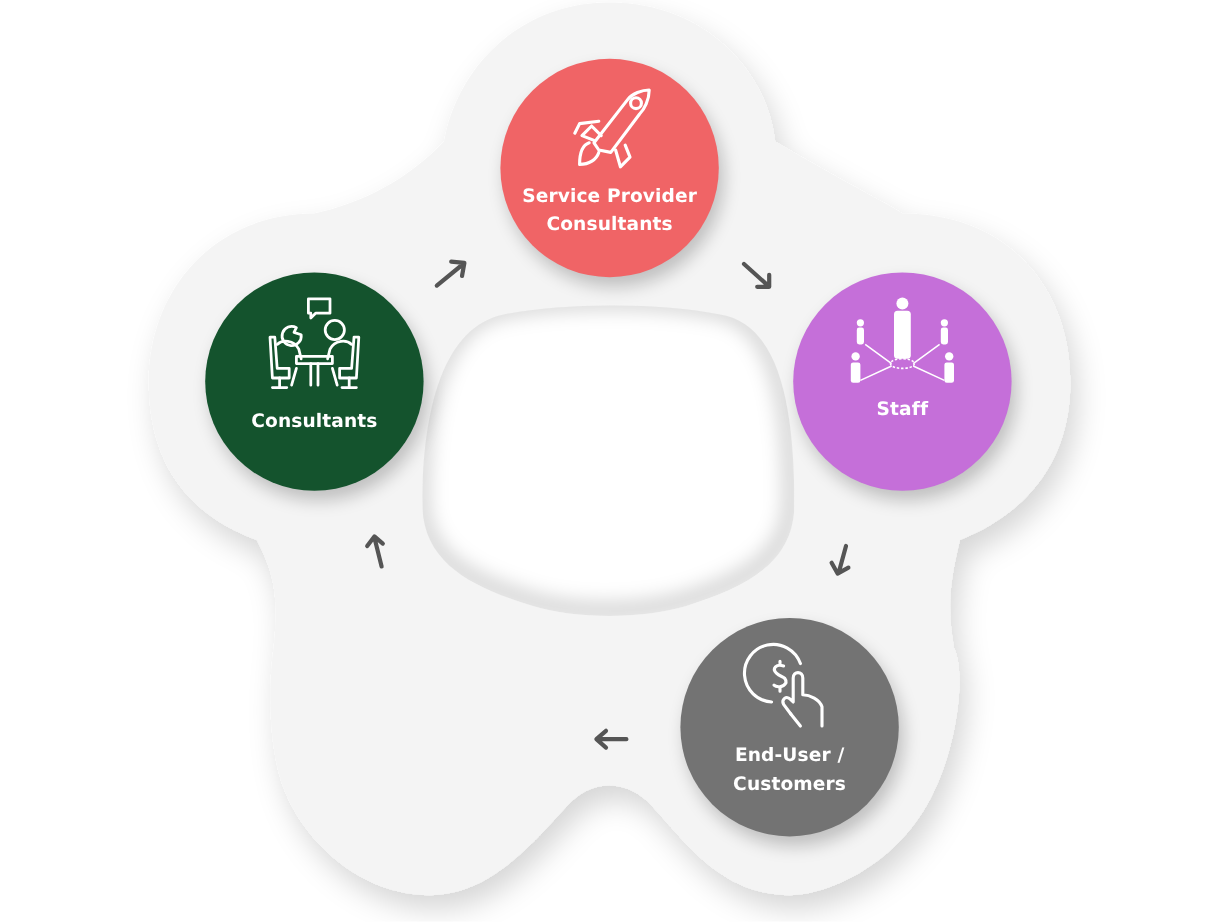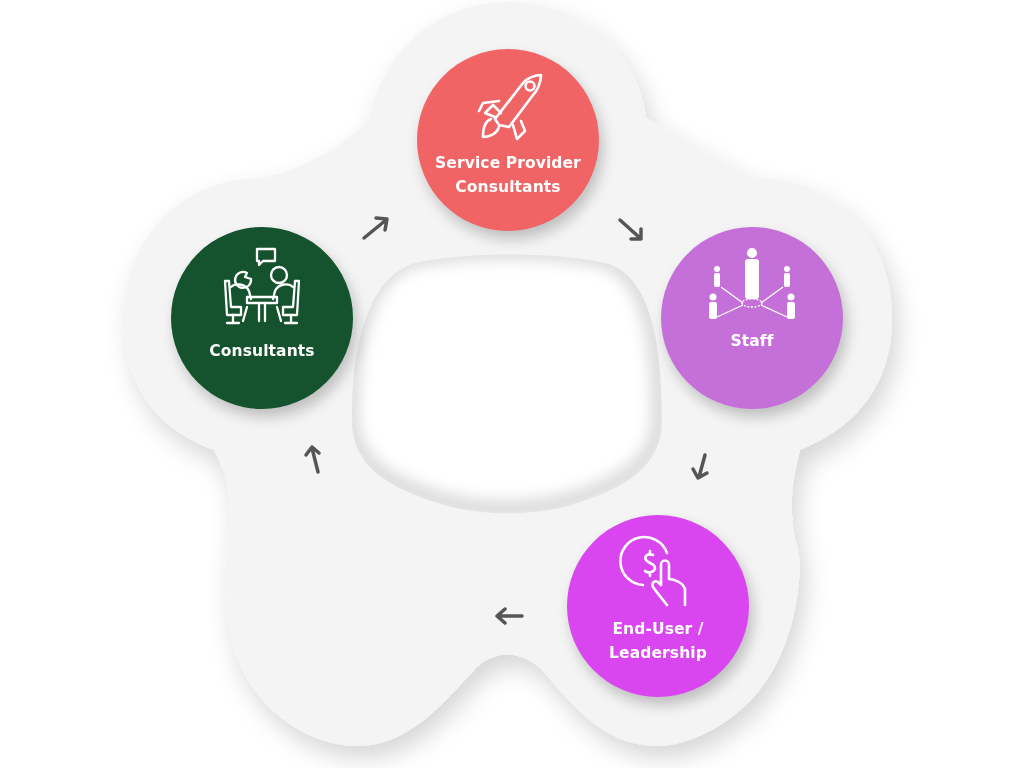--- a/index.html
+++ b/index.html
@@ -100,31 +100,31 @@
           <rect x="80" y="57" width="8" height="17" rx="2"></rect>
       </g>
       <g stroke="#fff" stroke-width="1.3" fill="none">
         <ellipse cx="45" cy="58" rx="10" ry="4" stroke-dasharray="2 1.5"></ellipse>
         <path d="M36 58 L14 42 M54 58 L76 42 M36 60 L10 72 M54 60 L80 72"></path>
       </g>
     </svg>
     <div class="label">Staff</div>
   </div>
 
-  <div class="node" style="left:567px;top:515px;background:#d946ef">
+  <div class="node" style="left:567px;top:515px;background:#737373">
     <svg class="icon" viewBox="0 0 90 84">
       <g fill="none" stroke="#fff" stroke-width="2.6" stroke-linecap="round" stroke-linejoin="round">
         <path d="M54 20 A24 24 0 1 0 30 52"></path>
         <path d="M40 22 C34 20, 30 24, 34 28 C38 32, 42 30, 42 36 C40 40, 34 40, 32 38 M37 18 L37 20 M37 40 L37 43"></path>
         <path d="M46 62 L40 54 C38 50, 42 46, 46 50 L48 52 L48 32 C48 26, 56 26, 56 32 L56 46 C62 46, 70 50, 72 56 L72 72"></path>
         <path d="M46 62 L54 72"></path>
       </g>
     </svg>
     <div class="label">End-User /</div>
-    <div class="label">Leadership</div>
+    <div class="label">Customers</div>
   </div>
 
 
   <div class="node" style="left:171px;top:227px;background:#14532d">
     <svg class="icon" viewBox="0 0 90 84">
       <g fill="none" stroke="#fff" stroke-width="2.3" stroke-linejoin="round" stroke-linecap="round">
         <path d="M40 4 L58 4 L58 16 L46 16 L42 20 L42 16 L40 16 Z"></path>
         <path d="M30 28 A8 8 0 1 0 34 34 L28 32 Z"></path>
         <circle cx="62" cy="30" r="8"></circle>
         <path d="M8 36 L12 36 L14 62 L24 62 L24 70 L10 70 Z"></path>

